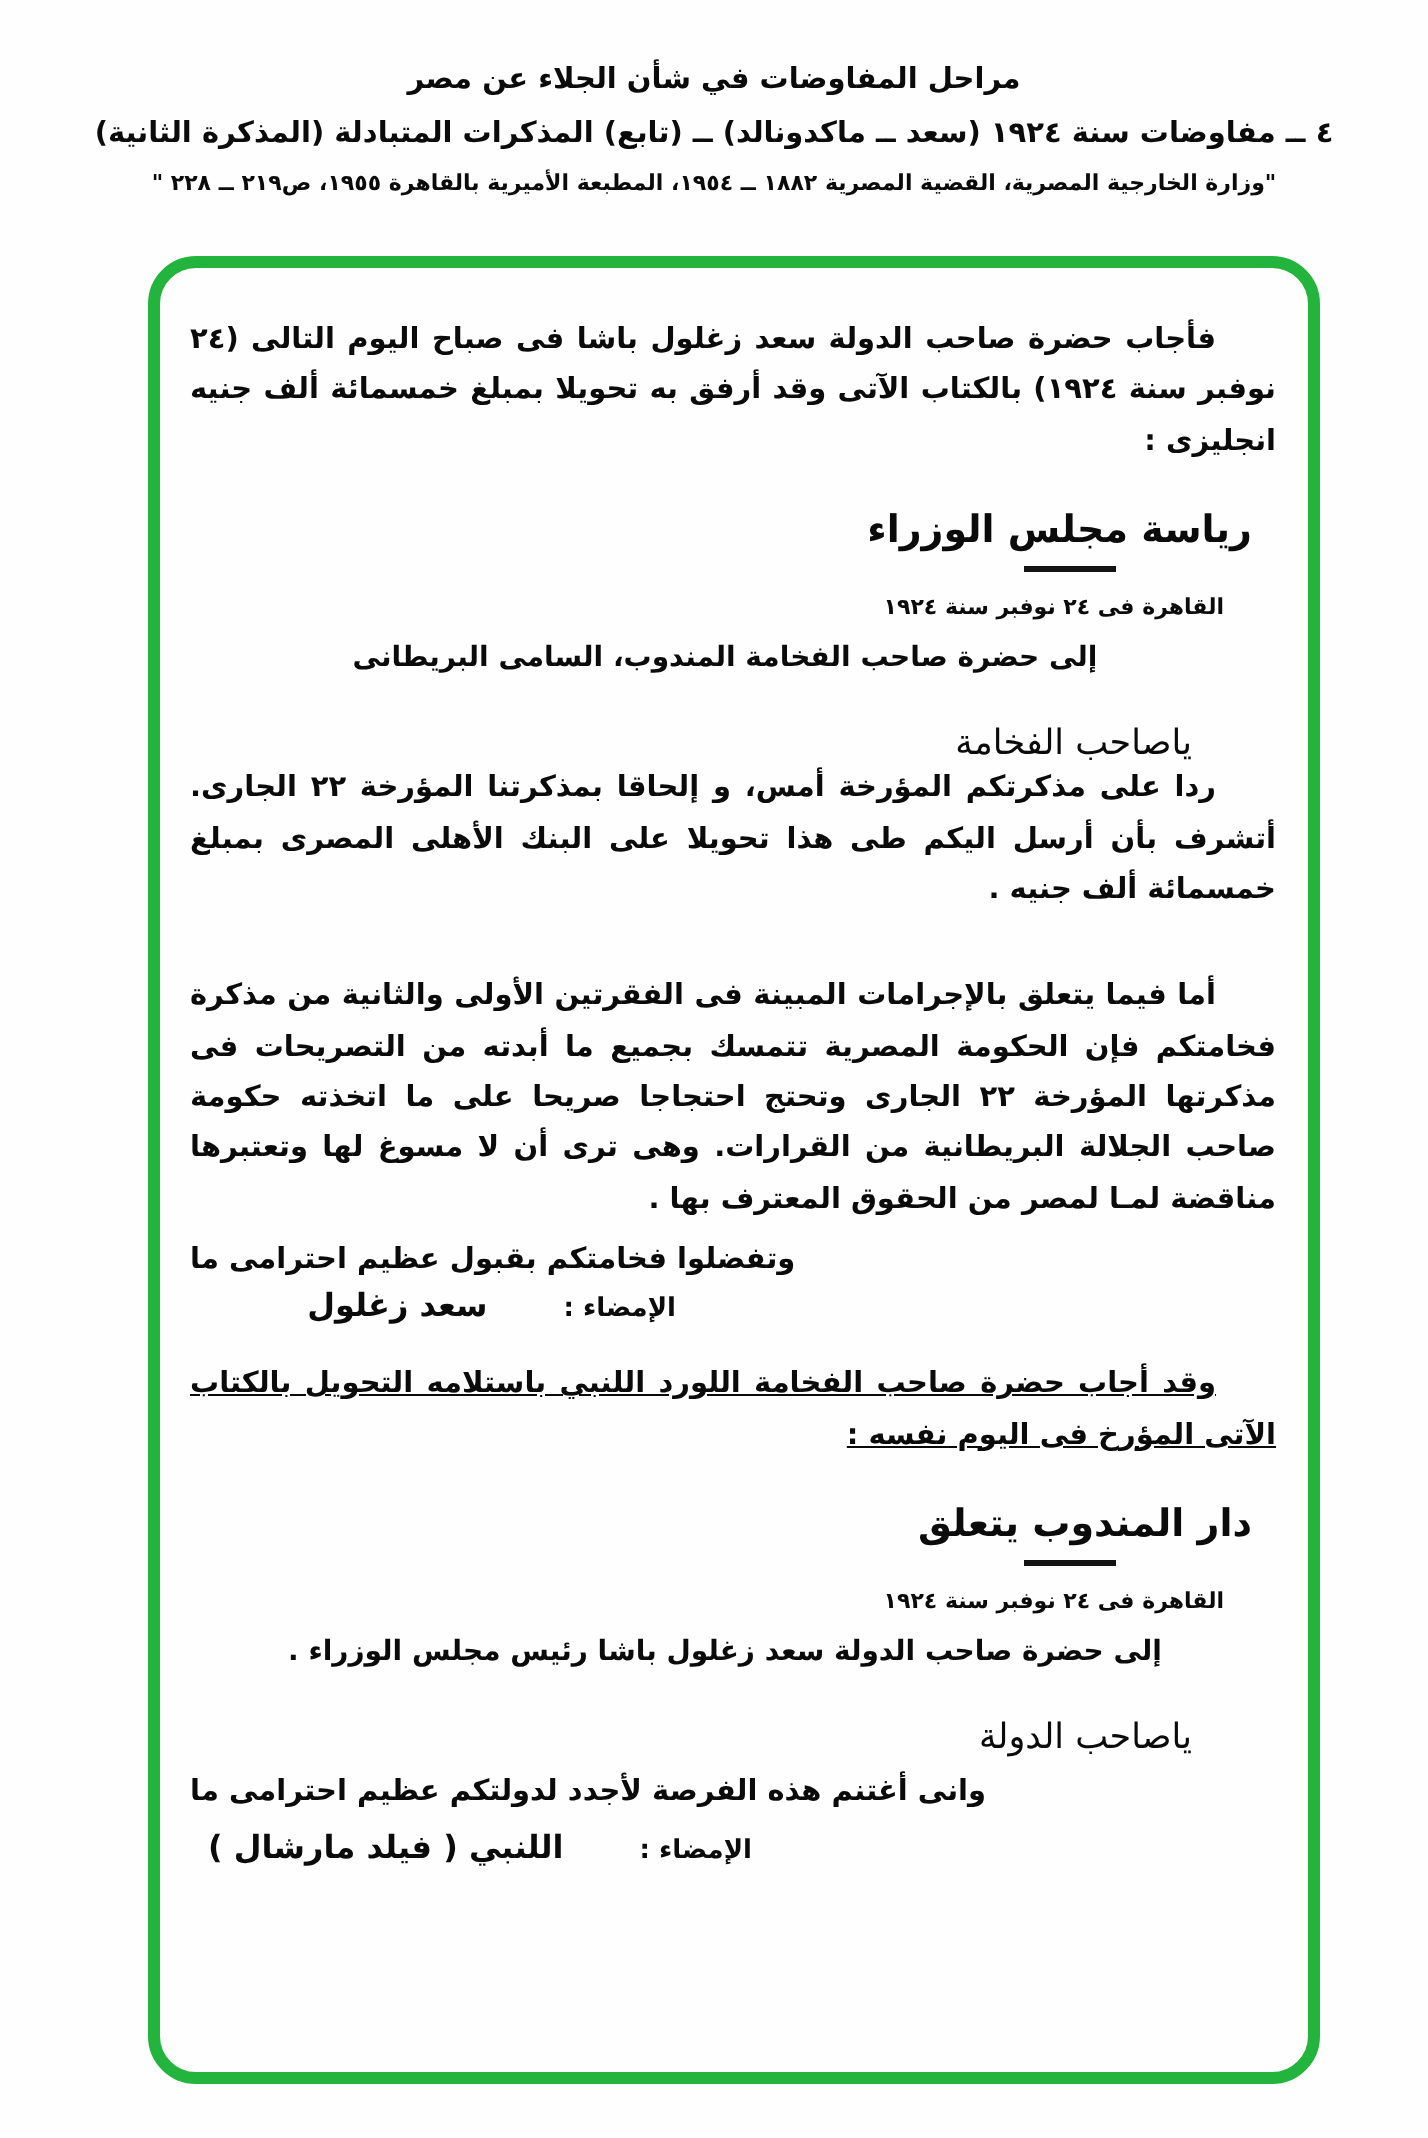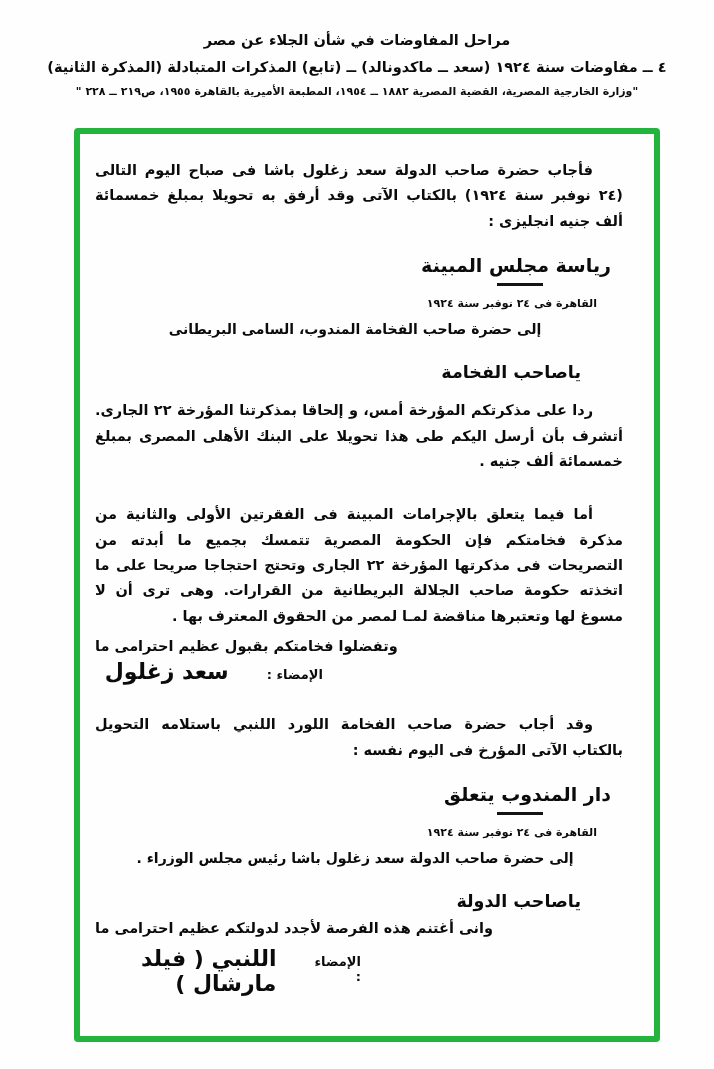--- a/index.html
+++ b/index.html
@@ -16,69 +16,69 @@
   
   .doc-header{text-align:center;padding-top:32px;font-weight:bold;}
   .h-title{font-size:14.5px;letter-spacing:.2px;}
   .h-sub{font-size:14.5px;margin-top:11px;}
   .h-src{font-size:11px;margin-top:10px;}
 
   
   .frame{
     position:absolute;left:74px;top:128px;
     width:586px;height:914px;box-sizing:border-box;
-    border:6px solid #22b43c;border-radius:4px;
-    padding:14px 31px 0 15px;
+    border:6px solid #22b43c;border-radius:24px;
+    padding:14px 16px 0 15px;
     background:transparent;
   }
 
   .para{
     font-size:14.5px;font-weight:bold;line-height:1.75;
     text-align:justify;margin:0;text-indent:30px;
   }
   .mt-intro{margin-top:10px;}
   .sec-heading{
     font-size:19px;font-weight:bold;text-align:right;
     margin:20px 12px 0 0;
   }
   .rule{width:46px;height:3px;background:#141414;margin:7px 80px 0 0;}
   .dateline{font-size:11px;font-weight:bold;text-align:right;margin:11px 26px 0 0;}
   .addressee{font-size:14px;font-weight:bold;text-align:center;margin:11px 8px 0 0;}
-  .salutation{font-size:17.5px;font-weight:bold;text-align:right;margin:25px 42px 0 0;}
+  .salutation{font-size:17.5px;font-weight:normal;text-align:right;margin:25px 42px 0 0;}
   .closing{font-size:14.5px;font-weight:bold;text-align:left;margin:9px 88px 0 0;}
 
   .sig-block{font-weight:bold;}
   .sig1{margin:4px 300px 0 0;}
   .sig-title{font-size:16.5px;}
   .sig-row{display:flex;gap:38px;align-items:baseline;margin-top:5px;}
   .sig-label{font-size:13px;}
-  .sig-name{font-size:22px;}
+  .sig-name{font-size:16px;}
   .sig2{margin:10px 262px 0 0;}
   .sig2 .sig-row{margin-top:0;}
 
   .mt12{margin-top:28px;}
-  .mt16{margin-top:16px;}
-  .mt18{margin-top:28px;}
+  .mt16{}
+  .mt18{margin-top:18px;text-decoration:underline;}
 </style>
 </head>
 <body>
 
 <div class="page">
 
   <header class="doc-header">
     <div class="h-title">مراحل المفاوضات في شأن الجلاء عن مصر</div>
     <div class="h-sub">٤ ــ مفاوضات سنة ١٩٢٤ (سعد ــ ماكدونالد) ــ (تابع) المذكرات المتبادلة (المذكرة الثانية)</div>
     <div class="h-src">"وزارة الخارجية المصرية، القضية المصرية ١٨٨٢ ــ ١٩٥٤، المطبعة الأميرية بالقاهرة ١٩٥٥، ص٢١٩ ــ ٢٢٨ "</div>
   </header>
 
   <div class="frame">
 
     <p class="para mt-intro">فأجاب حضرة صاحب الدولة سعد زغلول باشا فى صباح اليوم التالى (٢٤ نوفبر سنة ١٩٢٤) بالكتاب الآتى وقد أرفق به تحويلا بمبلغ خمسمائة ألف جنيه انجليزى :</p>
 
-    <h2 class="sec-heading">رياسة مجلس المبينة</h2>
+    <h2 class="sec-heading">رياسة مجلس الوزراء</h2>
     <div class="rule"></div>
 
     <div class="dateline">القاهرة فى ٢٤ نوفبر سنة ١٩٢٤</div>
     <div class="addressee">إلى حضرة صاحب الفخامة المندوب، السامى البريطانى</div>
 
     <h3 class="salutation">ياصاحب الفخامة</h3>
 
     <p class="para mt16">ردا على مذكرتكم المؤرخة أمس، و إلحاقا بمذكرتنا المؤرخة ٢٢ الجارى. أتشرف بأن أرسل اليكم طى هذا تحويلا على البنك الأهلى المصرى بمبلغ خمسمائة ألف جنيه .</p>
     <p class="para mt12">أما فيما يتعلق بالإجرامات المبينة فى الفقرتين الأولى والثانية من مذكرة فخامتكم فإن الحكومة المصرية تتمسك بجميع ما أبدته من التصريحات فى مذكرتها المؤرخة ٢٢ الجارى وتحتج احتجاجا صريحا على ما اتخذته حكومة صاحب الجلالة البريطانية من القرارات. وهى ترى أن لا مسوغ لها وتعتبرها مناقضة لمـا لمصر من الحقوق المعترف بها .</p>
 

